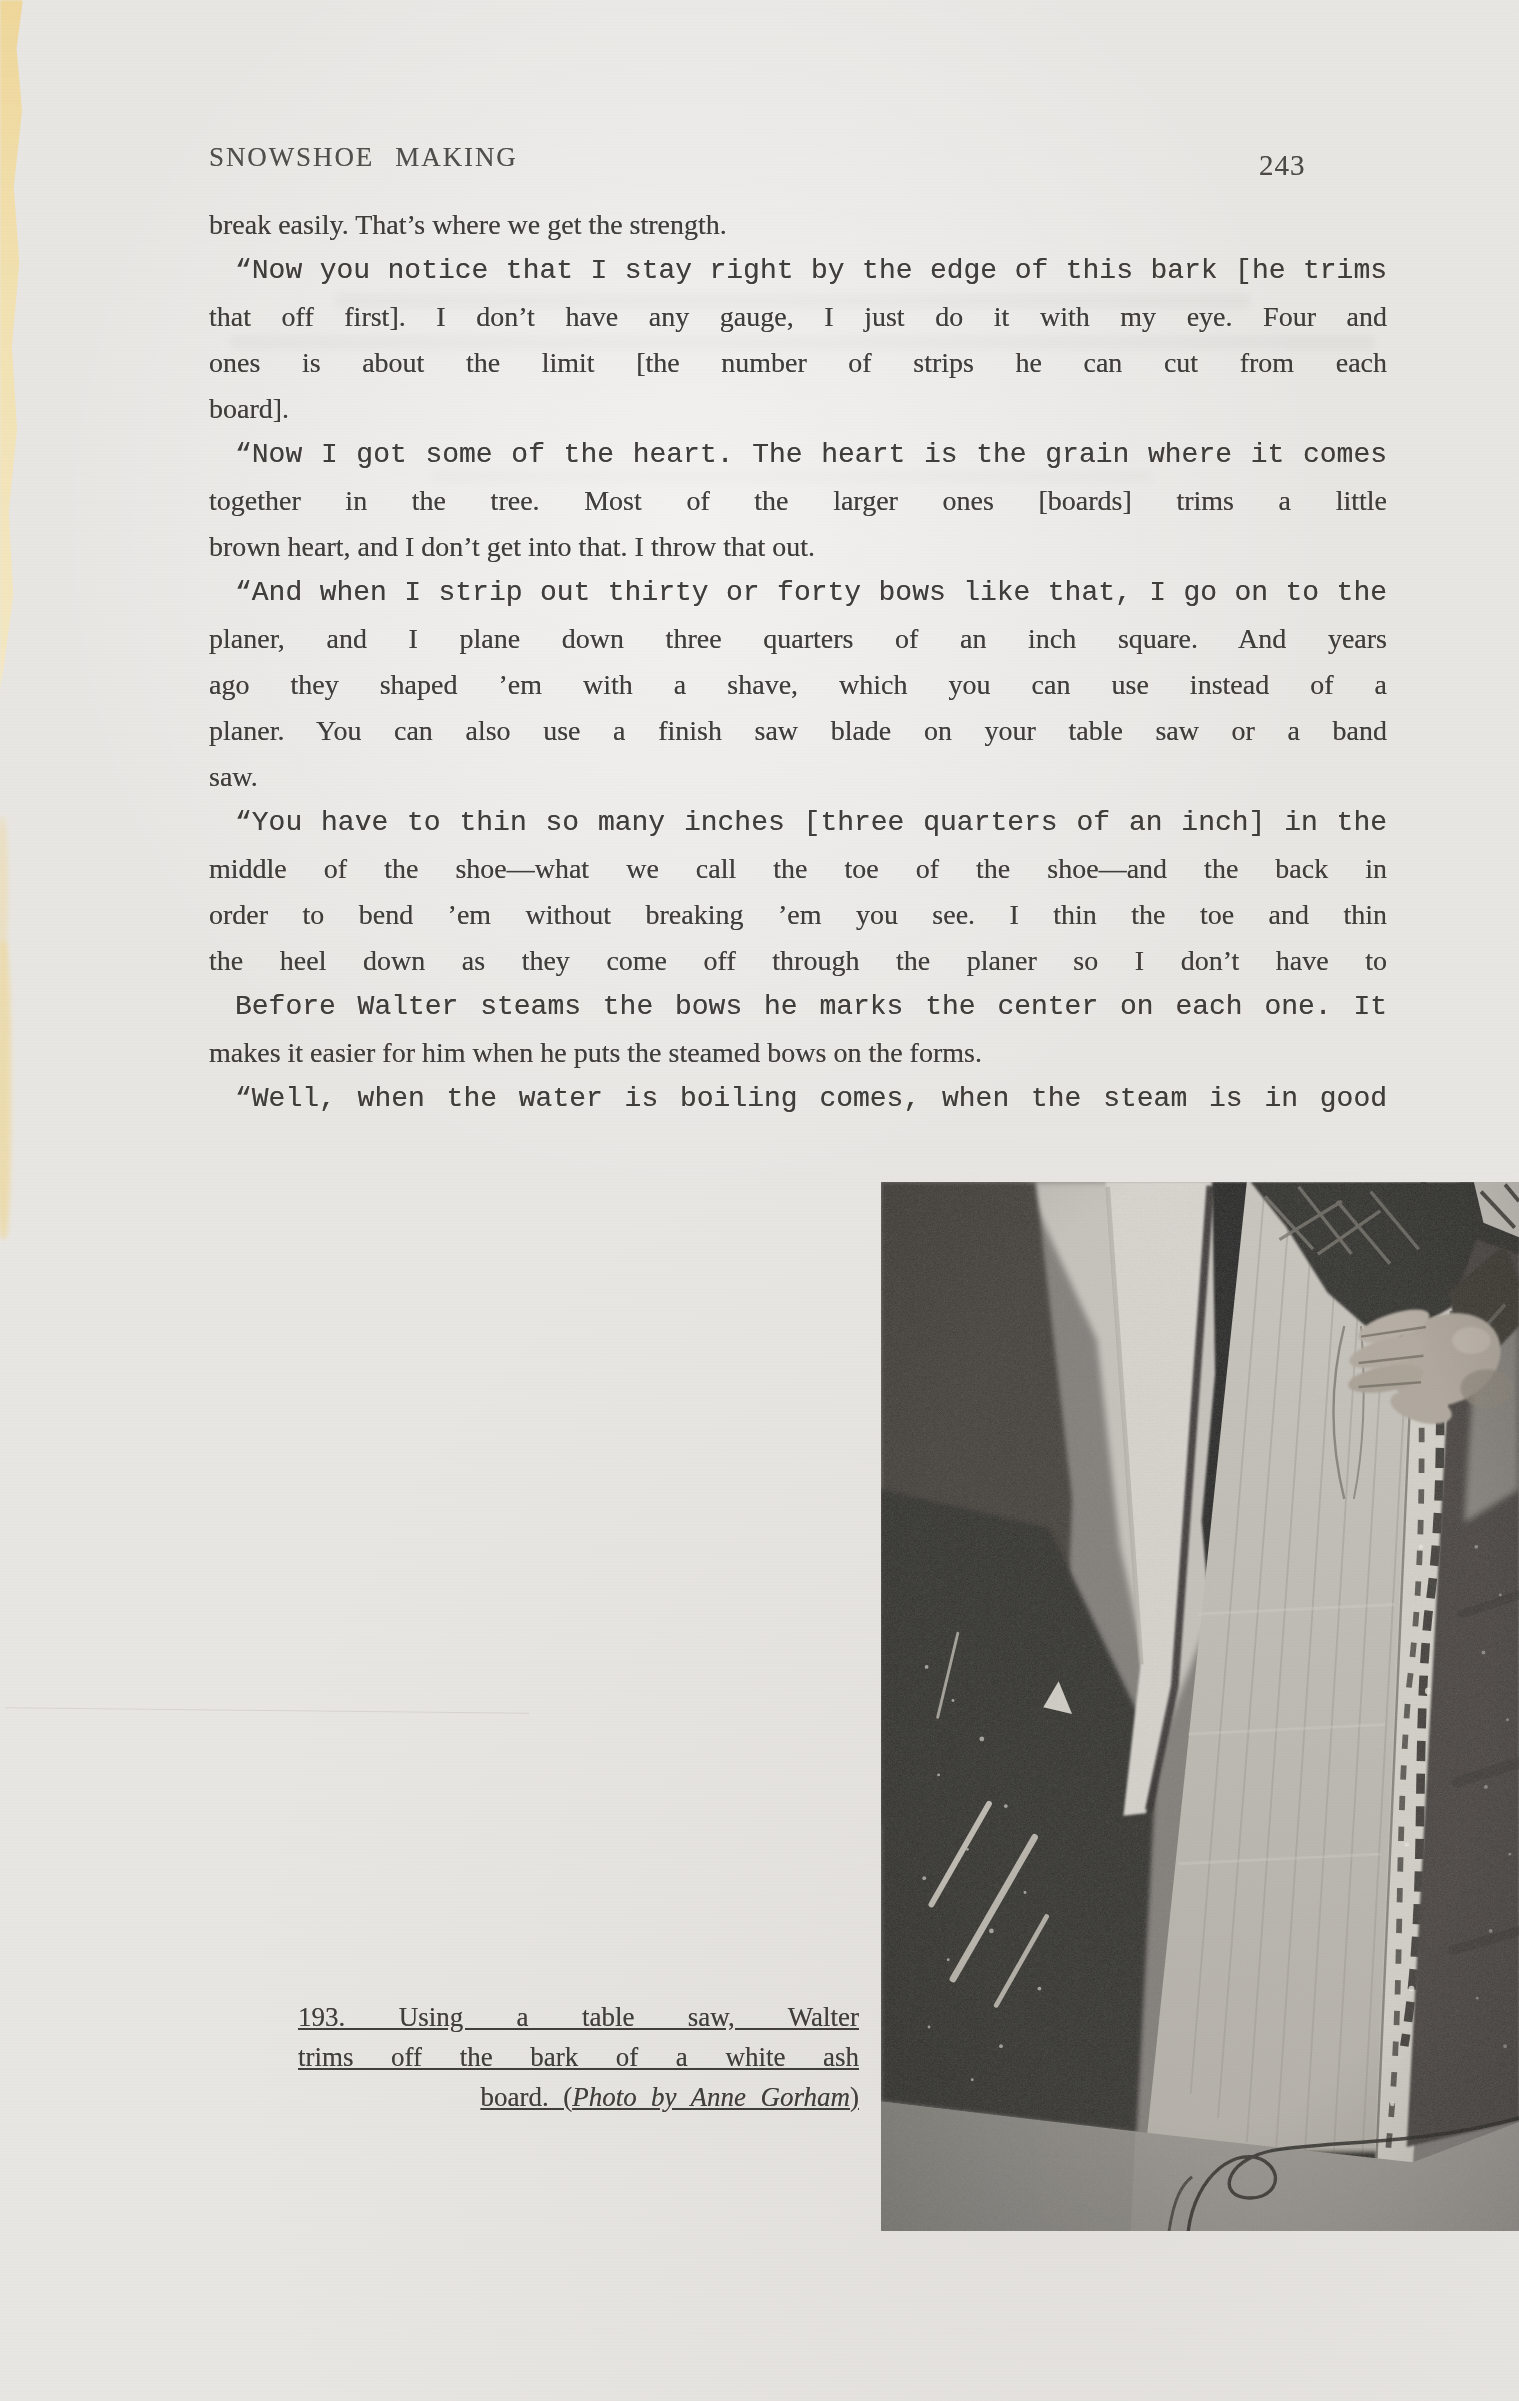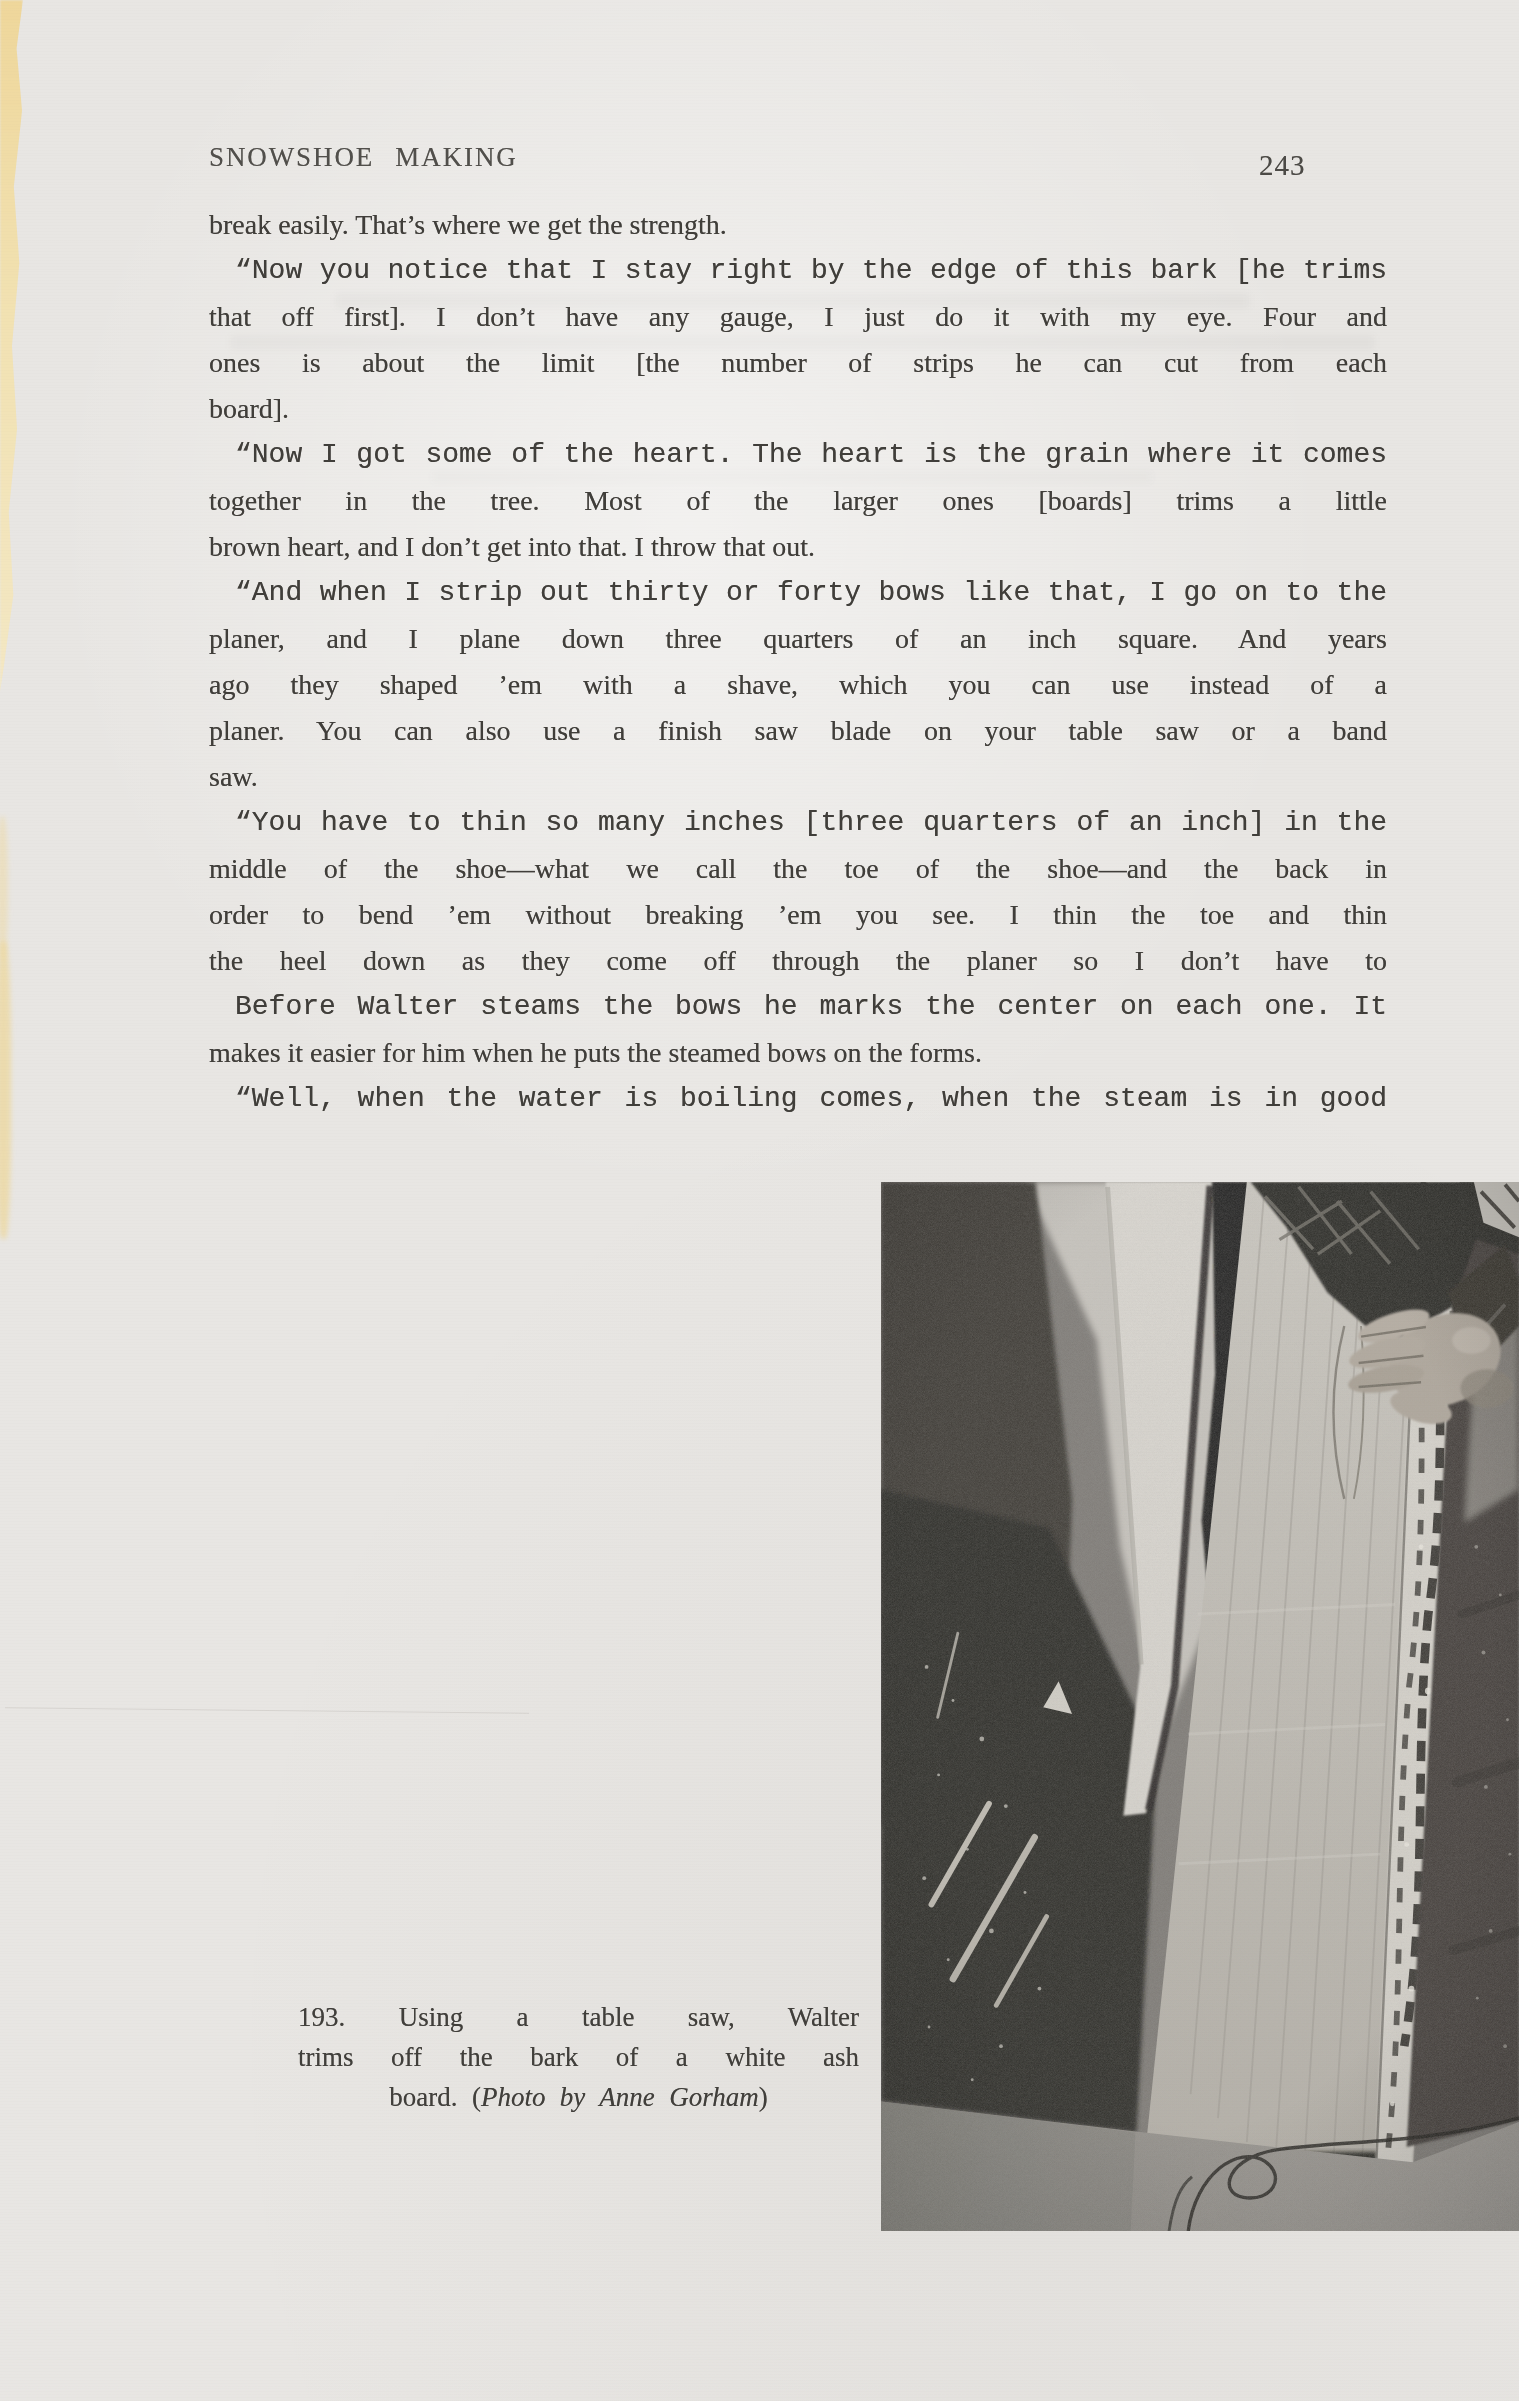--- a/index.html
+++ b/index.html
@@ -53,23 +53,24 @@
     font-size:28px;line-height:46px;color:#403e3a;
     text-shadow:0 0 0.3px rgba(64,62,58,.65);
   }
   .ln{text-align:justify;text-align-last:justify;white-space:normal;}
   .ln.last{text-align-last:left;}
   .ln.ind{text-indent:26px;font-family:Liberation Mono, monospace;}
   .caption{
     position:absolute;left:298px;top:1997px;width:561px;z-index:6;
     font-size:27px;line-height:40px;color:#413f3b;
     text-shadow:0 0 0.3px rgba(64,62,58,.6);
+    text-decoration:underline;
   }
   .cap-just{text-align:justify;text-align-last:justify;}
-  .cap-last{text-align:center;word-spacing:7.7px;}
+  .cap-last{text-align:right;word-spacing:7.7px;}
   .cap-last .ital{font-style:italic;}
   .figure{
     position:absolute;left:881px;top:1182px;width:638px;height:1049px;z-index:4;
   }
   .figure svg{display:block;width:100%;height:100%;}
   
   .smudge{position:absolute;background:rgba(118,114,106,0.055);filter:blur(3.4px);z-index:3;}
   .sm1{left:336px;top:294px;width:913px;height:14.4px;}
   .sm2{left:231px;top:336px;width:1143px;height:12.5px;}
   .sm3{left:432px;top:471px;width:720px;height:11.5px;opacity:.7;}

